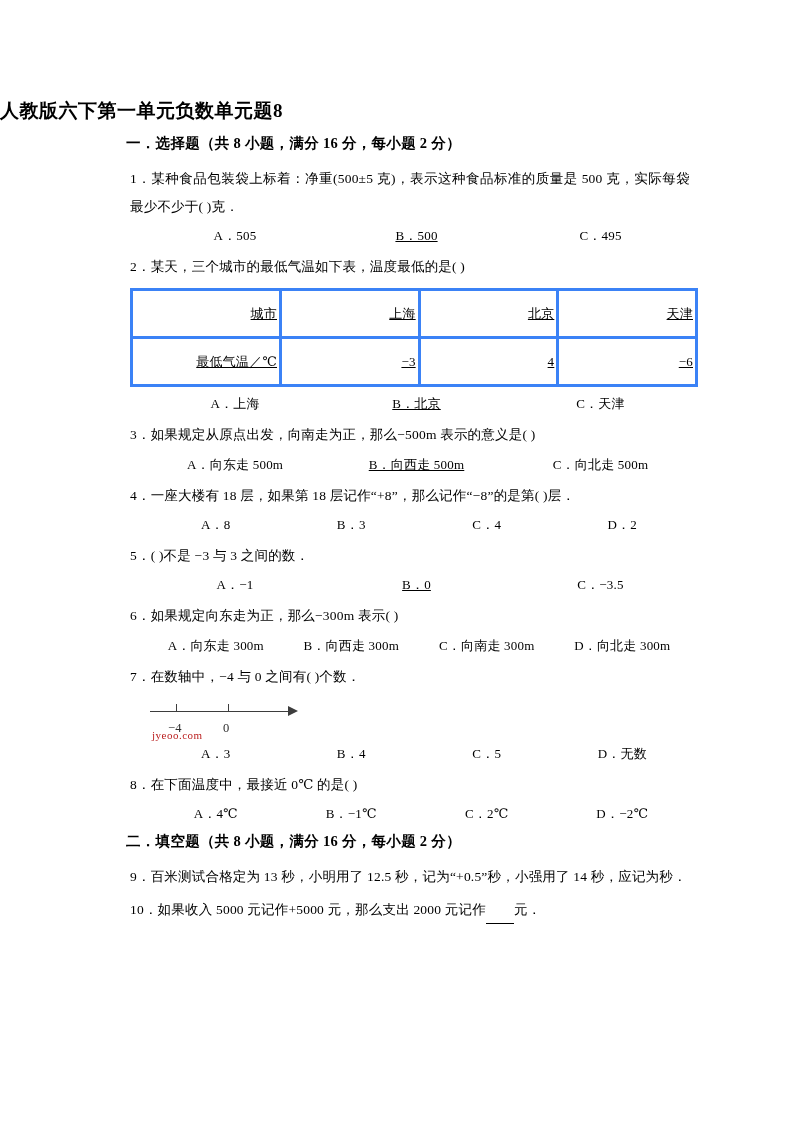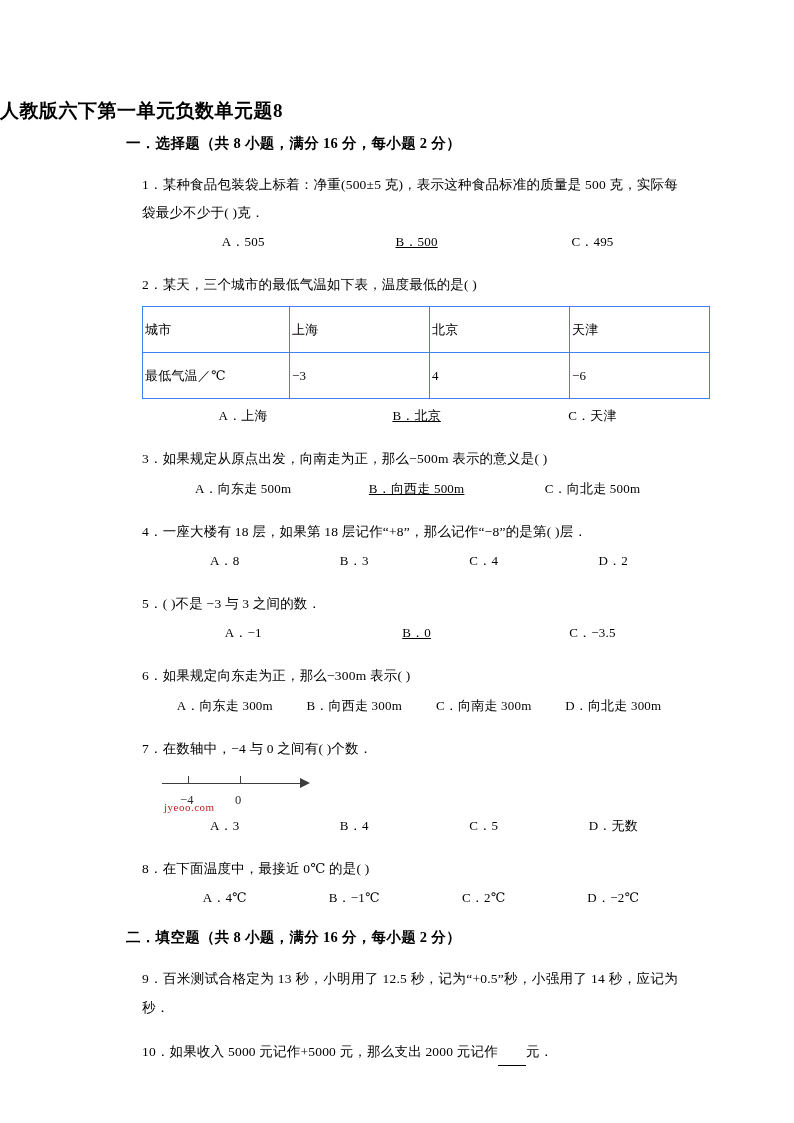--- a/index.html
+++ b/index.html
@@ -41,21 +41,21 @@
   .section-head {
     font-size: 14.5px;
     font-weight: bold;
     letter-spacing: 0.3px;
     margin: 0 0 10px 0;
     line-height: 1.5;
   }
   .q {
     font-size: 13.5px;
     line-height: 2.1;
-    margin: 16px;
+    margin: 4px;
     letter-spacing: 0.2px;
   }
   .q-stem {
     margin: 0 0 2px 0;
     text-align: justify;
   }
   .opts {
     display: flex;
     font-size: 13px;
     line-height: 2.0;
@@ -73,25 +73,26 @@
 
   
   .tempTable {
     border-collapse: collapse;
     width: 568px;
     margin: 6px 0 4px 0;
     font-size: 13px;
     table-layout: fixed;
   }
   .tempTable td {
-    border: 1px solid #3b82f6;
-    text-align: left;
+    border: 3px solid #3b82f6;
+    text-align: right;
     padding: 9px 2px;
     height: 22px;
     font-family: "Liberation Serif", "DejaVu Serif", serif;
+    text-decoration: underline;
   }
   .tempTable td.lbl { width: 142px; }
 
   
   .numline-wrap {
     padding-left: 20px;
     margin: 6px 0 2px 0;
     height: 42px;
     position: relative;
   }

